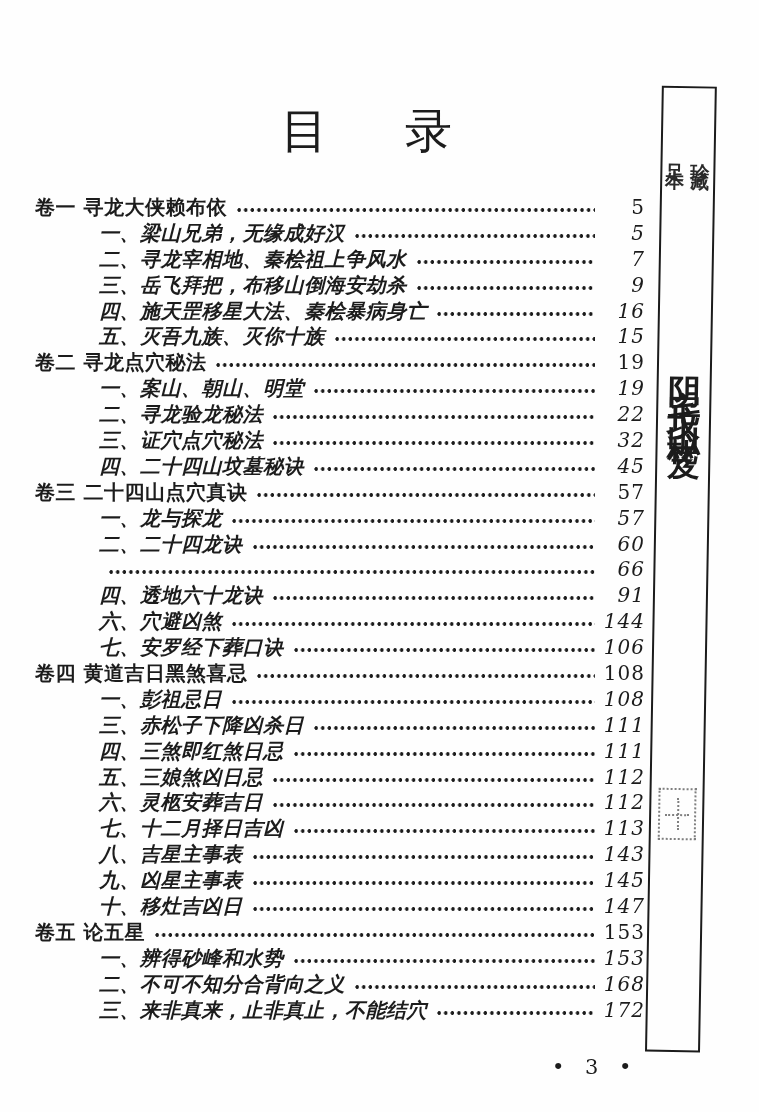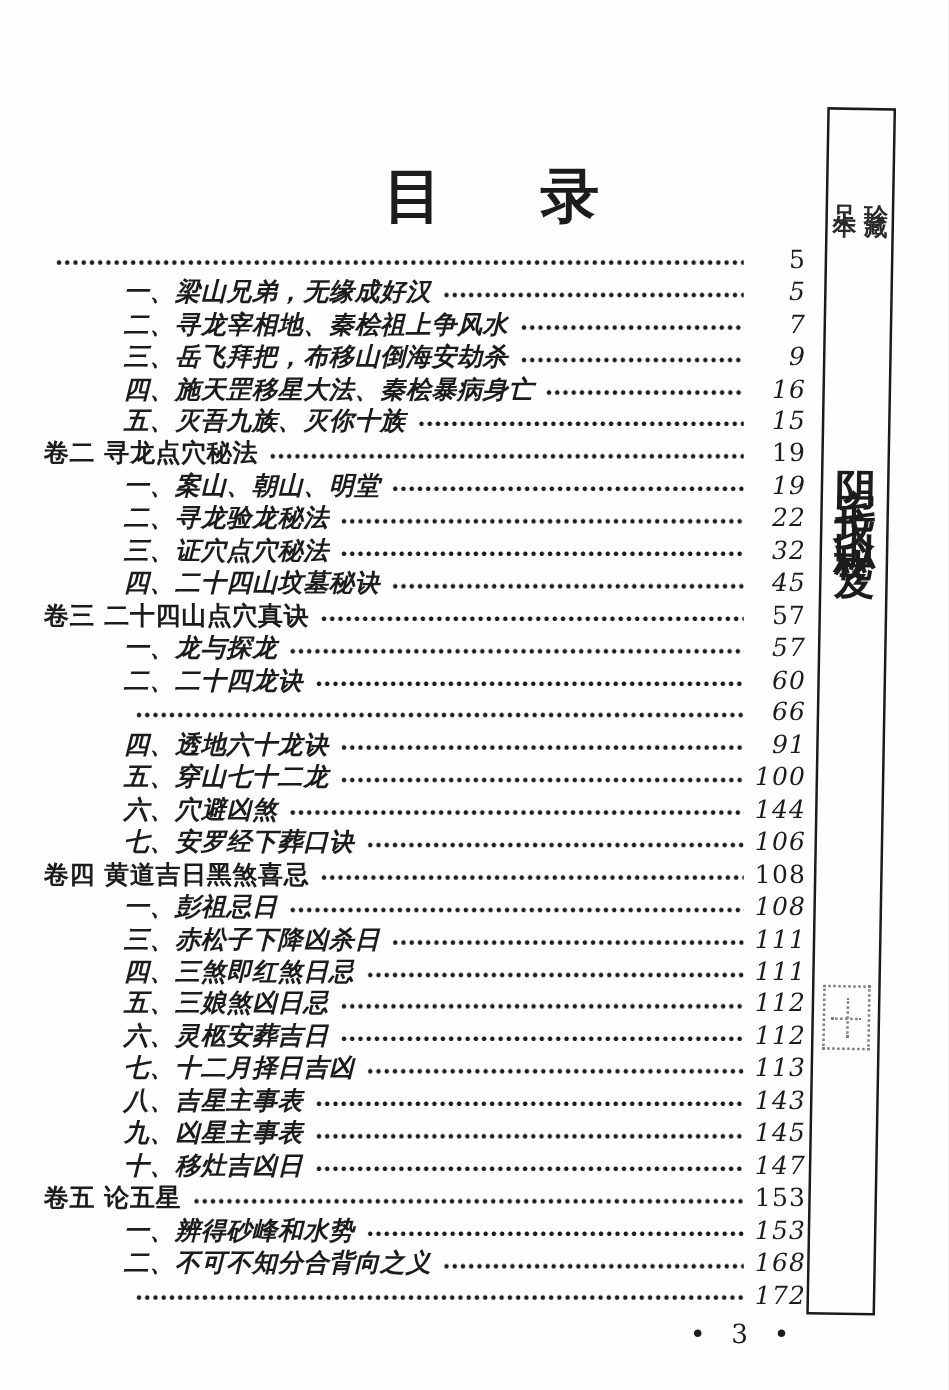--- a/index.html
+++ b/index.html
@@ -6,25 +6,24 @@
   .page{
     position:relative;
     width:759px;height:1112px;
     background:#fefefe;
     overflow:hidden;
     font-family:"DejaVu Sans",sans-serif;
     color:#1c1c1c;
   }
   
   .doc-title{
-    position:absolute;top:126px;left:281px;
-    font-size:47px;font-weight:700;
+    position:absolute;top:100px;left:281px;
+    font-size:47px;font-weight:400;
     letter-spacing:3px;word-spacing:56px;
     white-space:nowrap;
-    margin-left:26px;
   }
   
   .toc{
     position:absolute;top:195px;left:35px;width:610px;
   }
   .toc-row{
     display:flex;align-items:center;
     height:25.9px;
     font-size:20px;line-height:25.9px;
     font-weight:700;
@@ -94,20 +93,21 @@
 </style>
 </head>
 <body>
 
 <div class="page">
 
   <div class="doc-title">目 录</div>
 
   <div class="toc">
       <div class="toc-row chapter">
+      <span class="label">卷一 寻龙大侠赖布依</span>
       <span class="dots"></span>
       <span class="pagenum">5</span>
     </div>
       <div class="toc-row item">
       <span class="label">一、梁山兄弟，无缘成好汉</span>
       <span class="dots"></span>
       <span class="pagenum">5</span>
     </div>
       <div class="toc-row item">
       <span class="label">二、寻龙宰相地、秦桧祖上争风水</span>
@@ -172,25 +172,20 @@
       <div class="toc-row item">
       <span class="dots"></span>
       <span class="pagenum">66</span>
     </div>
       <div class="toc-row item">
       <span class="label">四、透地六十龙诀</span>
       <span class="dots"></span>
       <span class="pagenum">91</span>
     </div>
       <div class="toc-row item">
-      <span class="label">五、穿山七十二龙</span>
-      <span class="dots"></span>
-      <span class="pagenum">100</span>
-    </div>
-      <div class="toc-row item">
       <span class="label">六、穴避凶煞</span>
       <span class="dots"></span>
       <span class="pagenum">144</span>
     </div>
       <div class="toc-row item">
       <span class="label">七、安罗经下葬口诀</span>
       <span class="dots"></span>
       <span class="pagenum">106</span>
     </div>
       <div class="toc-row chapter">
@@ -252,20 +247,21 @@
       <span class="label">一、辨得砂峰和水势</span>
       <span class="dots"></span>
       <span class="pagenum">153</span>
     </div>
       <div class="toc-row item">
       <span class="label">二、不可不知分合背向之义</span>
       <span class="dots"></span>
       <span class="pagenum">168</span>
     </div>
       <div class="toc-row item">
+      <span class="label">三、来非真来，止非真止，不能结穴</span>
       <span class="dots"></span>
       <span class="pagenum">172</span>
     </div>
     </div>
 
   <div class="spine">
     <div class="spine-seal-top">
       <span class="seal-col">足本</span>
       <span class="seal-col">珍藏</span>
     </div>

